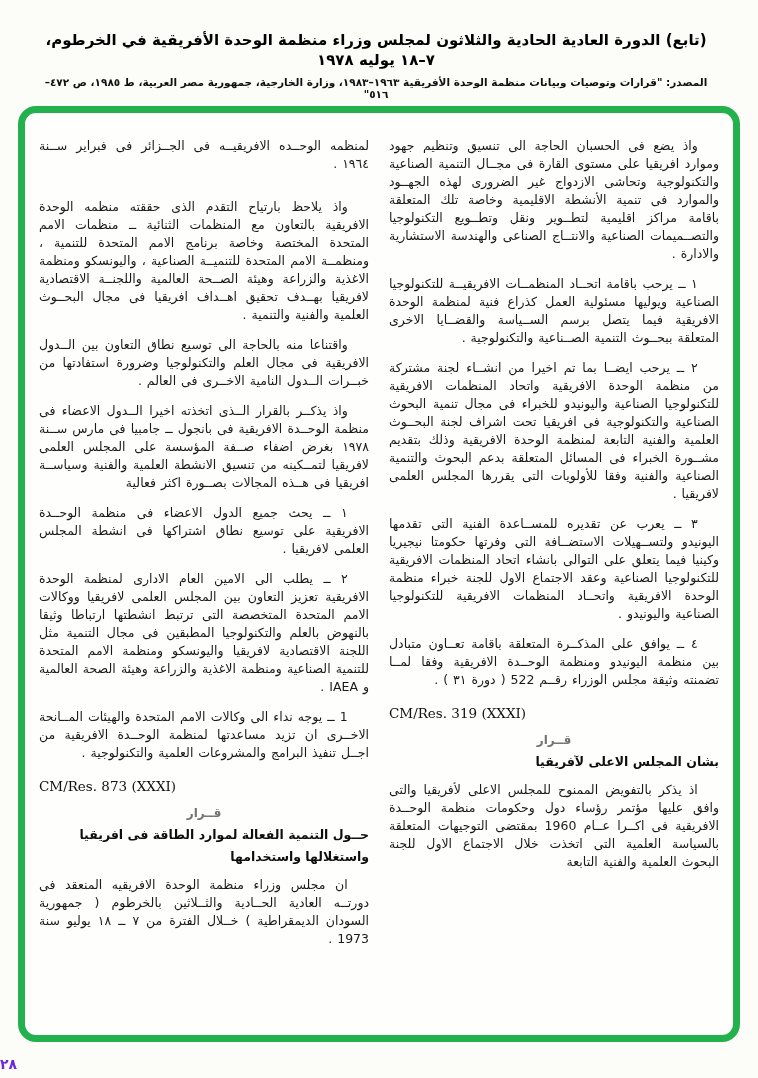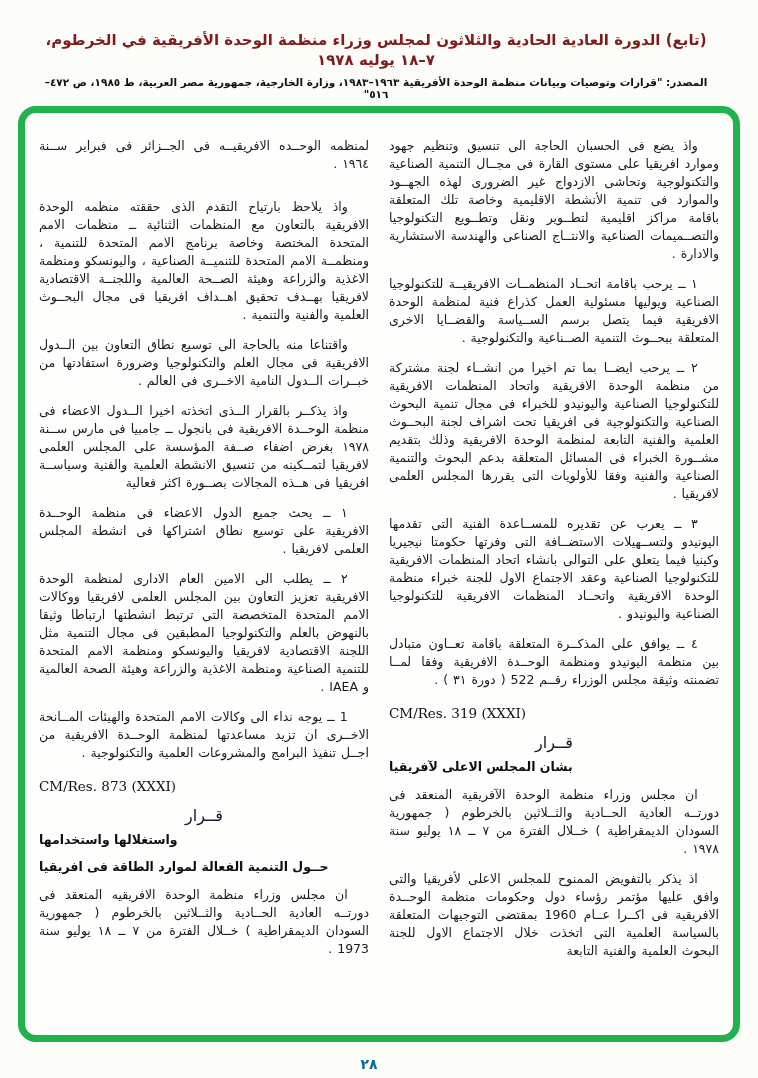--- a/index.html
+++ b/index.html
@@ -12,21 +12,21 @@
     overflow:hidden;
   }
   .page{position:absolute;inset:0;background:#fcfcf9;}
 
   
   .hdr{
     position:absolute;top:30px;right:42px;left:36px;
     direction:rtl;text-align:center;
   }
   .hdr-title{
-    font-weight:bold;font-size:15px;line-height:1.35;color:#7f1d1d;
+    font-weight:bold;font-size:15px;line-height:1.35;color:#000000;
     letter-spacing:0;
   }
   .hdr-source{
     font-weight:bold;font-size:10.5px;margin-top:5px;color:#111;
   }
 
   
   .frame{
     position:absolute;left:18px;top:106px;width:722px;height:936px;
     box-sizing:border-box;
@@ -50,34 +50,34 @@
     color:#1a1a1a;
   }
   .blk-para.no-indent{text-indent:0;}
   .blk-ref{
     direction:ltr;text-align:left;
     font-family:"DejaVu Serif", serif;
     font-size:13.5px;color:#111;
     margin:16px 0 12px 0;
   }
   .blk-title{
-    text-align:center;font-weight:normal;font-size:16px;
-    margin:8px 0 7px 0;color:#0f172a;
+    text-align:center;font-weight:bold;font-size:12px;
+    margin:8px 0 7px 0;color:#737373;
   }
   .blk-sub{
-    text-align:left;font-weight:bold;font-size:12.5px;
+    text-align:right;font-weight:bold;font-size:12.5px;
     margin:0 0 7px 0;color:#0e0e0e;
   }
   .blk-sub.last{margin-bottom:12px;}
   .spacer-sm{height:4px;}
 
   
   .pagenum{
     position:absolute;left:0;right:20px;bottom:6px;
-    text-align:center;font-weight:bold;font-size:14px;color:#0369a1;
+    font-weight:bold;font-size:14px;color:#6d28d9;
   }
 </style>
 </head>
 <body>
 
 <div class="page">
 
   <div class="hdr">
     <div class="hdr-title">(تابع) الدورة العادية الحادية والثلاثون لمجلس وزراء منظمة الوحدة الأفريقية في الخرطوم، ٧–١٨ يوليه ١٩٧٨</div>
     <div class="hdr-source">المصدر: "قرارات وتوصيات وبيانات منظمة الوحدة الأفريقية ١٩٦٣–١٩٨٣، وزارة الخارجية، جمهورية مصر العربية، ط ١٩٨٥، ص ٤٧٢–٥١٦"</div>
@@ -88,37 +88,36 @@
 
       <div class="col">
         <p class="blk-para">واذ يضع فى الحسبان الحاجة الى تنسيق وتنظيم جهود وموارد افريقيا على مستوى القارة فى مجــال التنمية الصناعية والتكنولوجية وتحاشى الازدواج غير الضرورى لهذه الجهــود والموارد فى تنمية الأنشطة الاقليمية وخاصة تلك المتعلقة باقامة مراكز اقليمية لتطــوير ونقل وتطــويع التكنولوجيا والتصــميمات الصناعية والانتــاج الصناعى والهندسة الاستشارية والادارة .</p>
         <p class="blk-para">١ ــ يرحب باقامة اتحــاد المنظمــات الافريقيــة للتكنولوجيا الصناعية ويوليها مسئولية العمل كذراع فنية لمنظمة الوحدة الافريقية فيما يتصل برسم الســياسة والقضــايا الاخرى المتعلقة ببحــوث التنمية الصــناعية والتكنولوجية .</p>
         <p class="blk-para">٢ ــ يرحب ايضــا بما تم اخيرا من انشــاء لجنة مشتركة من منظمة الوحدة الافريقية واتحاد المنظمات الافريقية للتكنولوجيا الصناعية واليونيدو للخبراء فى مجال تنمية البحوث الصناعية والتكنولوجية فى افريقيا تحت اشراف لجنة البحــوث العلمية والفنية التابعة لمنظمة الوحدة الافريقية وذلك بتقديم مشــورة الخبراء فى المسائل المتعلقة بدعم البحوث والتنمية الصناعية والفنية وفقا للأولويات التى يقررها المجلس العلمى لافريقيا .</p>
         <p class="blk-para">٣ ــ يعرب عن تقديره للمســاعدة الفنية التى تقدمها اليونيدو ولتســهيلات الاستضــافة التى وفرتها حكومتا نيجيريا وكينيا فيما يتعلق على التوالى بانشاء اتحاد المنظمات الافريقية للتكنولوجيا الصناعية وعقد الاجتماع الاول للجنة خبراء منظمة الوحدة الافريقية واتحــاد المنظمات الافريقية للتكنولوجيا الصناعية واليونيدو .</p>
         <p class="blk-para">٤ ــ يوافق على المذكــرة المتعلقة باقامة تعــاون متبادل بين منظمة اليونيدو ومنظمة الوحــدة الافريقية وفقا لمــا تضمنته وثيقة مجلس الوزراء رقــم 522 ( دورة ٣١ ) .</p>
         <div class="blk-ref">CM/Res. 319 (XXXI)</div>
         <div class="blk-title">قــرار</div>
         <div class="blk-sub last">بشان المجلس الاعلى لآفريقيا</div>
-        <p class="blk-para">ان مجلس وزراء منظمة الوحدة الآفريقية المنعقد فى دورتــه العادية الحــادية والثــلاثين بالخرطوم ( جمهورية السودان الديمقراطية ) خــلال الفترة من ٧ ــ ١٨ يوليو سنة ١٩٧٨ .</p>
         <p class="blk-para">اذ يذكر بالتفويض الممنوح للمجلس الاعلى لأفريقيا والتى وافق عليها مؤتمر رؤساء دول وحكومات منظمة الوحــدة الافريقية فى اكــرا عــام 1960 بمقتضى التوجيهات المتعلقة بالسياسة العلمية التى اتخذت خلال الاجتماع الاول للجنة البحوث العلمية والفنية التابعة</p>
       </div>
 
       <div class="col">
         <p class="blk-para no-indent">لمنظمه الوحــده الافريقيــه فى الجــزائر فى فبراير ســنة ١٩٦٤ .</p>
         <div class="spacer-sm"></div>
         <p class="blk-para">واذ يلاحظ بارتياح التقدم الذى حققته منظمه الوحدة الافريقية بالتعاون مع المنظمات الثنائية ــ منظمات الامم المتحدة المختصة وخاصة برنامج الامم المتحدة للتنمية ، ومنظمــة الامم المتحدة للتنميــة الصناعية ، واليونسكو ومنظمة الاغذية والزراعة وهيئة الصــحة العالمية واللجنــة الاقتصادية لافريقيا بهــدف تحقيق اهــداف افريقيا فى مجال البحــوث العلمية والفنية والتنمية .</p>
         <p class="blk-para">واقتناعا منه بالحاجة الى توسيع نطاق التعاون بين الــدول الافريقية فى مجال العلم والتكنولوجيا وضرورة استفادتها من خبــرات الــدول النامية الاخــرى فى العالم .</p>
         <p class="blk-para">واذ يذكــر بالقرار الــذى اتخذته اخيرا الــدول الاعضاء فى منظمة الوحــدة الافريقية فى بانجول ــ جامبيا فى مارس ســنة ١٩٧٨ بغرض اضفاء صــفة المؤسسة على المجلس العلمى لافريقيا لتمــكينه من تنسيق الانشطة العلمية والفنية وسياســة افريقيا فى هــذه المجالات بصــورة اكثر فعالية</p>
         <p class="blk-para">١ ــ يحث جميع الدول الاعضاء فى منظمة الوحــدة الافريقية على توسيع نطاق اشتراكها فى انشطة المجلس العلمى لافريقيا .</p>
         <p class="blk-para">٢ ــ يطلب الى الامين العام الادارى لمنظمة الوحدة الافريقية تعزيز التعاون بين المجلس العلمى لافريقيا ووكالات الامم المتحدة المتخصصة التى ترتبط انشطتها ارتباطا وثيقا بالنهوض بالعلم والتكنولوجيا المطبقين فى مجال التنمية مثل اللجنة الاقتصادية لافريقيا واليونسكو ومنظمة الامم المتحدة للتنمية الصناعية ومنظمة الاغذية والزراعة وهيئة الصحة العالمية و IAEA .</p>
         <p class="blk-para">1 ــ يوجه نداء الى وكالات الامم المتحدة والهيئات المــانحة الاخــرى ان تزيد مساعدتها لمنظمة الوحــدة الافريقية من اجــل تنفيذ البرامج والمشروعات العلمية والتكنولوجية .</p>
         <div class="blk-ref">CM/Res. 873 (XXXI)</div>
         <div class="blk-title">قــرار</div>
+        <div class="blk-sub">حــول التنمية الفعالة لموارد الطاقة فى افريقيا</div>
         <div class="blk-sub last">واستغلالها واستخدامها</div>
-        <div class="blk-sub">حــول التنمية الفعالة لموارد الطاقة فى افريقيا</div>
         <p class="blk-para">ان مجلس وزراء منظمة الوحدة الافريقيه المنعقد فى دورتــه العادية الحــادية والثــلاثين بالخرطوم ( جمهورية السودان الديمقراطية ) خــلال الفترة من ٧ ــ ١٨ يوليو سنة 1973 .</p>
       </div>
 
     </div>
   </div>
 
   <div class="pagenum">٢٨</div>
 
 </div>
 

